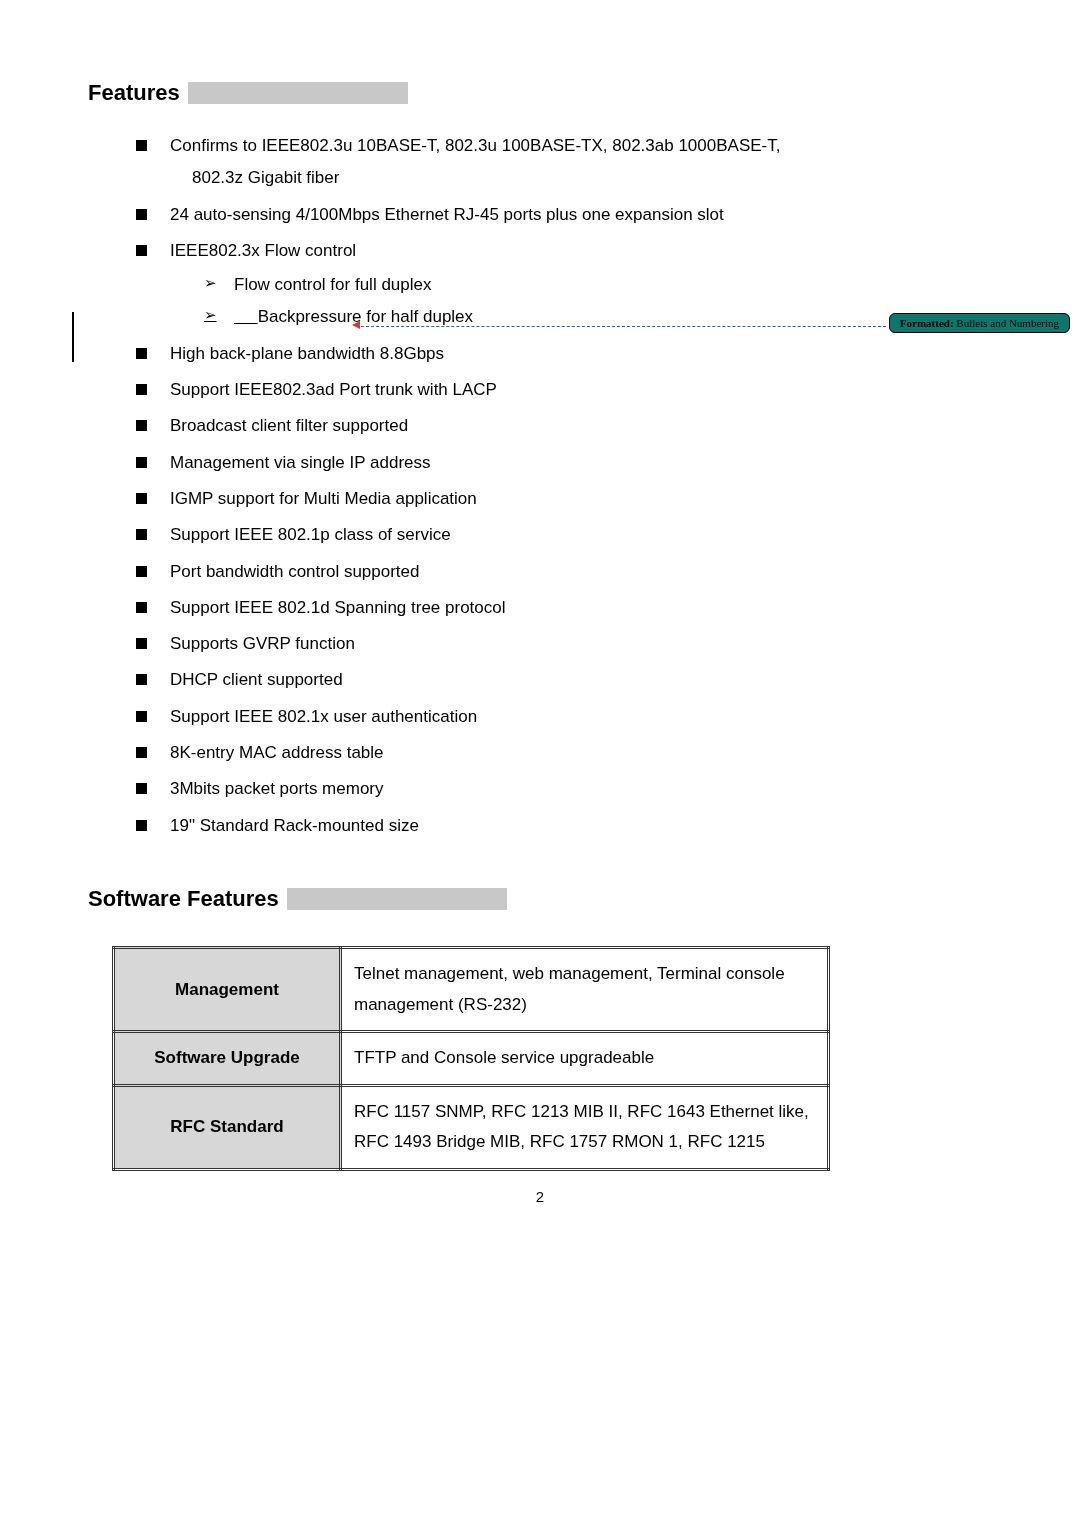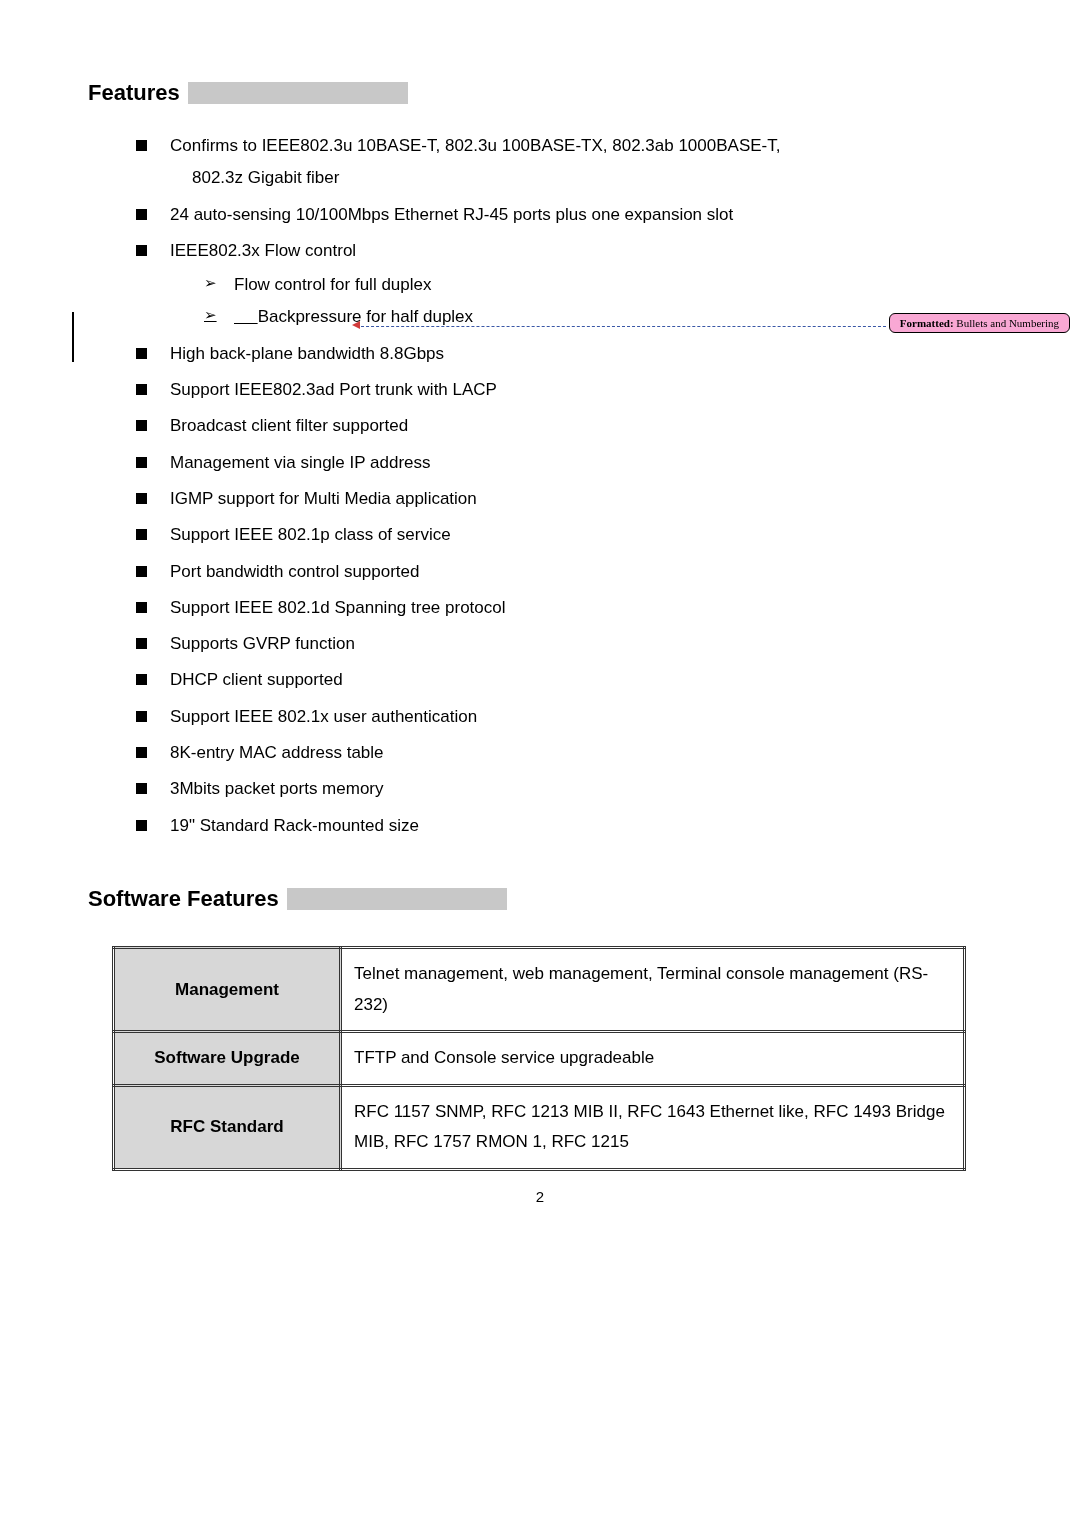--- a/index.html
+++ b/index.html
@@ -94,21 +94,21 @@
 
   .comment-box {
     position: absolute;
     right: 10px;
     top: 313px;
     border: 1px solid #000;
     border-radius: 6px;
     padding: 3px 10px 3px 10px;
     font-size: 11px;
     font-family: "Times New Roman", serif;
-    background: #f9a8d4;
+    background: #0f766e;
     white-space: nowrap;
   }
   .comment-box .bold { font-weight: bold; }
   .comment-leader {
     position: absolute;
     right: 194px;
     top: 326px;
     width: 530px;
     border-top: 1px dashed #3a57a6;
     height: 0;
@@ -120,21 +120,21 @@
     width: 0; height: 0;
     border-top: 4px solid transparent;
     border-bottom: 4px solid transparent;
     border-right: 8px solid #d13a3a;
   }
 
   .software-heading { margin-top: 44px; margin-bottom: 34px; }
 
   table.features-table {
     border-collapse: collapse;
-    width: 854px;
+    width: 718px;
     margin-left: 24px;
     border: 3px double #333;
   }
   table.features-table th,
   table.features-table td {
     border: 3px double #333;
     font-size: 17px;
     padding: 10px 12px;
     vertical-align: middle;
   }
@@ -165,21 +165,21 @@
   <div class="heading-row">
     <span class="heading-text">Features</span>
     <span class="heading-bar features-bar"></span>
   </div>
 
   <ul class="square">
     <li>
       <span>Confirms to IEEE802.3u 10BASE-T, 802.3u 100BASE-TX, 802.3ab 1000BASE-T,</span>
       <div class="sub">802.3z Gigabit fiber</div>
     </li>
-    <li><span>24 auto-sensing 10/100Mbps Ethernet RJ-45 ports plus one expansion slot</span></li>
+    <li><span>24 auto-sensing 4/100Mbps Ethernet RJ-45 ports plus one expansion slot</span></li>
     <li>
       <span>IEEE802.3x Flow control</span>
       <ul class="arrow">
         <li>
           <span class="arrow-glyph">➢</span>
           <span>Flow control for full duplex</span>
         </li>
         <li class="half-duplex">
           <span class="arrow-glyph">➢</span><span class="arrow-pad">     </span><span>Backpressure for half duplex</span>
         </li>

